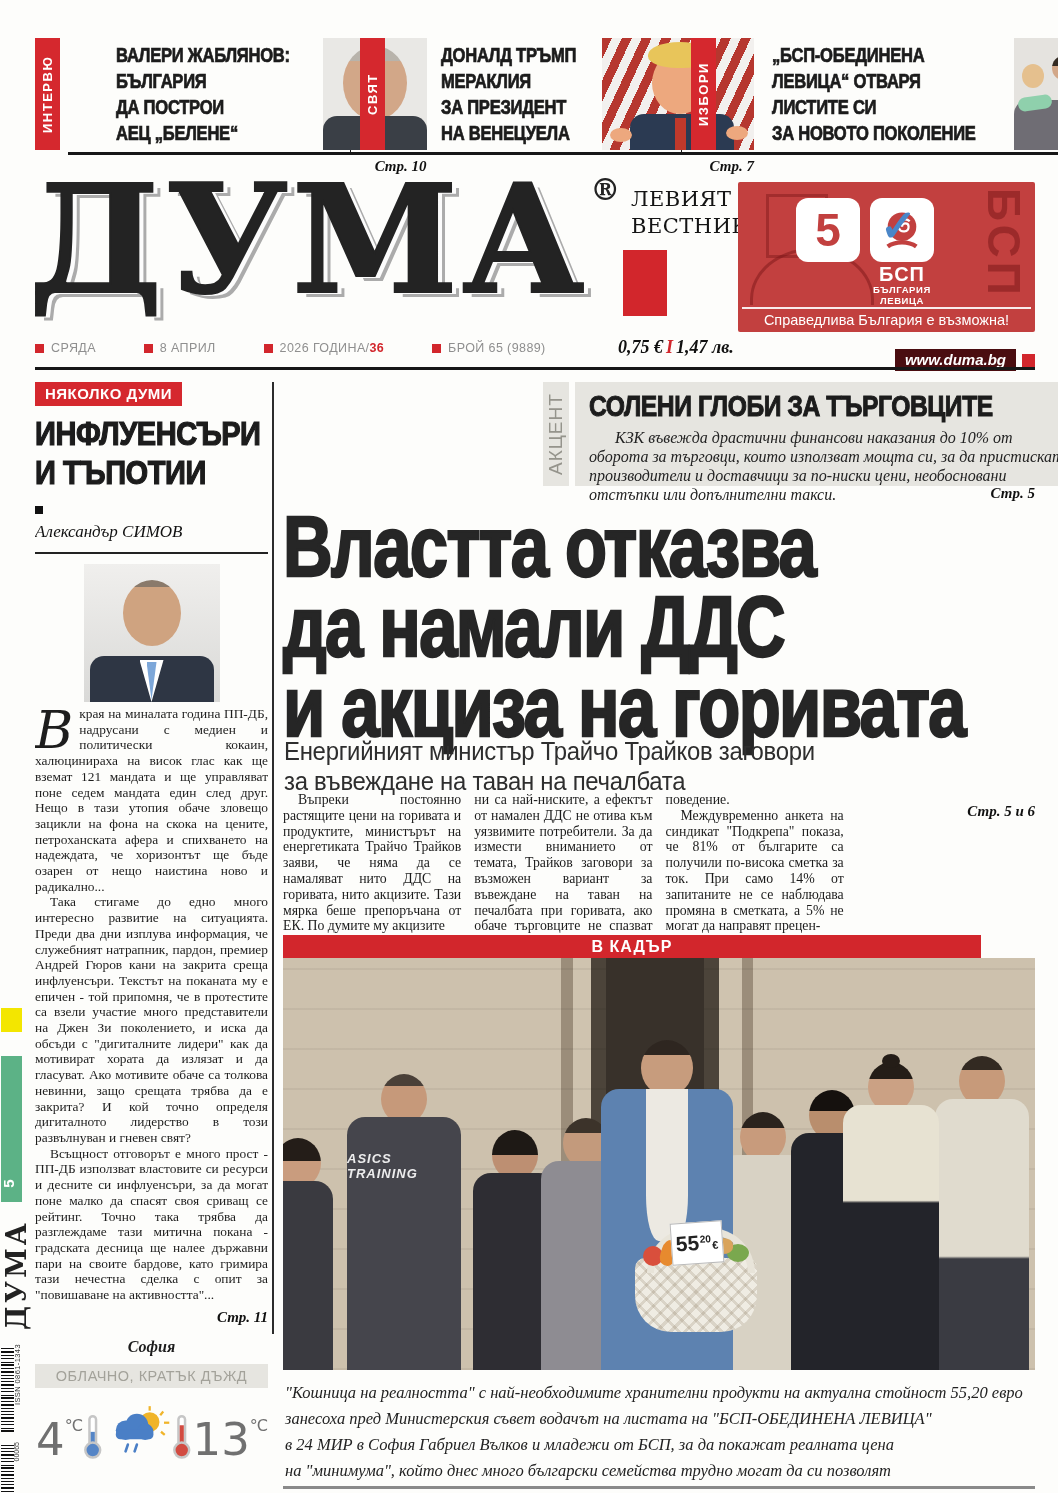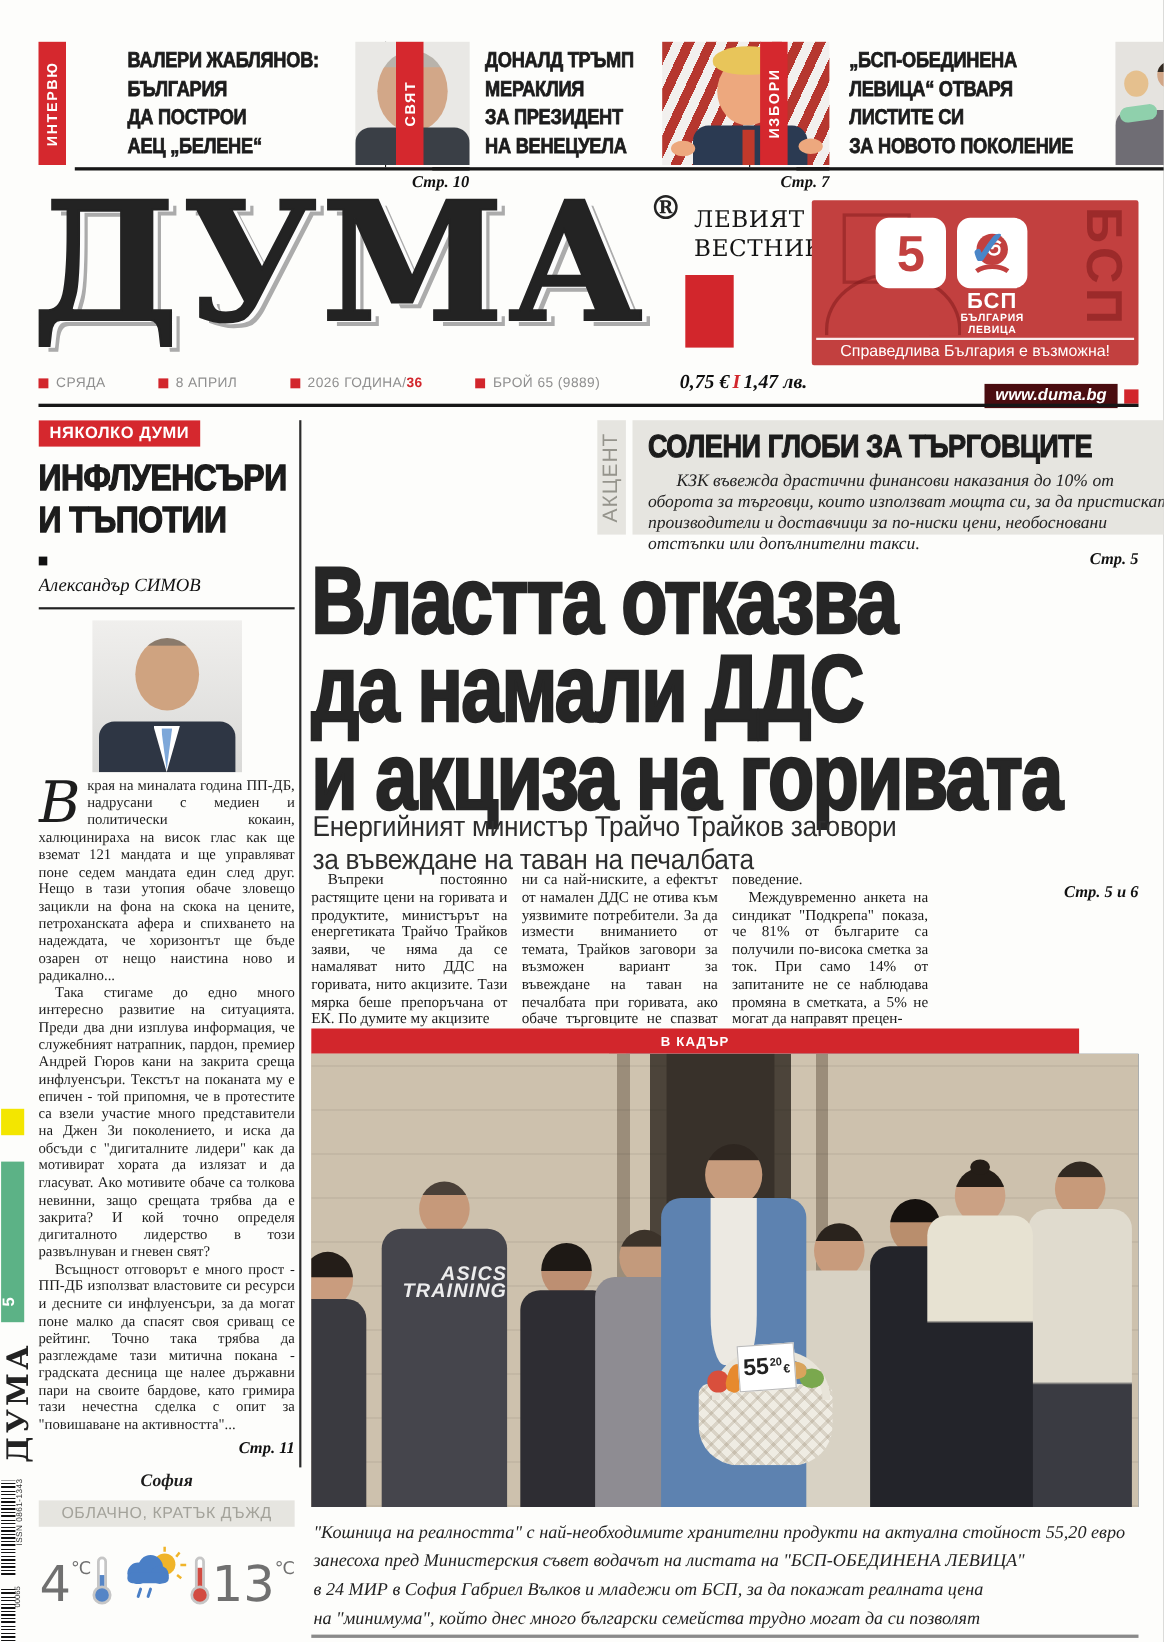--- a/index.html
+++ b/index.html
@@ -94,50 +94,50 @@
   .at-lines div.over{text-shadow:2px 0 0 #fff,-2px 0 0 #fff,0 2px 0 #fff,0 -2px 0 #fff,2px 2px 0 #fff;}
   .at-ref{position:absolute;right:2px;top:106px;}
 
   .accent{position:absolute;left:260px;top:4px;width:492px;}
   .accent-flex{display:flex;gap:6px;}
   .ac-label{width:26px;height:104px;background:#e6e5e0;color:#95948c;display:flex;align-items:center;justify-content:center;
             writing-mode:vertical-rl;transform:rotate(180deg);font-size:19px;letter-spacing:1px;}
   .ac-box{flex:1;background:#e6e5e0;height:104px;box-sizing:border-box;padding:8px 14px 0;}
   .ac-title{font-size:29px;font-weight:bold;letter-spacing:-.5px;white-space:nowrap;transform:scaleX(.85);transform-origin:left top;-webkit-text-stroke:1px #1a1a1a;}
   .ac-text{font-family:"Liberation Serif",serif;font-style:italic;font-size:16px;line-height:19px;margin-top:5px;text-indent:26px;color:#222;}
-  .ac-ref{position:absolute;right:0;top:116px;margin-left:24px;}
+  .ac-ref{position:absolute;right:0;top:100px;margin-left:24px;}
 
   .lead-h{position:absolute;left:0;top:128px;}
   .lead-h div{font-size:86px;font-weight:bold;line-height:80px;letter-spacing:-2px;white-space:nowrap;color:#262626;
               -webkit-text-stroke:2.4px #262626;transform:scaleX(.8);transform-origin:left top;}
   .lead-sub{position:absolute;left:1px;top:358px;}
   .lead-sub div{font-size:26px;line-height:30px;color:#2e2e2e;white-space:nowrap;letter-spacing:-.3px;
                 transform:scaleX(.92);transform-origin:left top;}
 
   .cols{position:absolute;left:0;top:414px;width:752px;height:146px;display:flex;gap:13px;}
   .col{flex:1;font-family:"Liberation Serif",serif;font-size:13.8px;line-height:15.8px;text-align:justify;color:#1b1b1b;}
   .col p{margin:0;}
   .col p.ind{text-indent:15px;}
   .col .colref{text-align:right;margin-top:12px;}
 
-  .vk-bar{position:absolute;left:0;top:557px;width:698px;height:23px;background:#d2262c;color:#fff;font-weight:bold;font-size:12px;
+  .vk-bar{position:absolute;left:0;top:557px;width:698px;height:23px;background:#d2262c;color:#fff;font-weight:bold;font-size:16px;
           display:flex;align-items:center;justify-content:center;letter-spacing:1px;}
 
   
   .photo{position:absolute;left:0;top:580px;width:752px;height:412px;overflow:hidden;
          background:linear-gradient(90deg,#cdc1ad 0 36%,#8f8170 36% 38%,#58708b 0 0),#cdc1ad;}
   .facade{position:absolute;inset:0;
           background:linear-gradient(90deg,#cdc1ad 0 37%,#9b8d7a 37% 38.5%,#cfc3af 38.5% 41%,#4c443a 41% 58%,#cfc3af 58% 61%,#9b8d7a 61% 62.5%,#cdc1ad 62.5% 100%);}
   .facade:after{content:"";position:absolute;inset:0;background:repeating-linear-gradient(0deg,rgba(0,0,0,.05) 0 2px,transparent 2px 40px);}
   .door{position:absolute;left:43%;top:0;width:13%;height:62%;background:#38312a;}
   .pp{position:absolute;bottom:0;display:flex;flex-direction:column;align-items:center;}
   .pp-h{width:46px;height:50px;border-radius:50%;flex:none;}
   .pp-b{width:100%;flex:1;border-radius:18px 18px 0 0;margin-top:-7px;position:relative;}
   .tee{position:absolute;left:34%;top:0;width:32%;height:54%;background:#ece9e2;border-radius:0 0 30% 30%;}
-  .tshirt-txt{position:absolute;left:0;right:0;top:34px;text-align:right;color:#fff;font-style:italic;font-weight:bold;font-size:18px;line-height:15px;letter-spacing:1px;opacity:.9;}
+  .tshirt-txt{position:absolute;left:0;right:0;top:34px;text-align:left;color:#fff;font-style:italic;font-weight:bold;font-size:13px;line-height:15px;letter-spacing:1px;opacity:.9;}
   .bun{position:absolute;left:50%;top:-8px;width:18px;height:14px;margin-left:-9px;border-radius:50%;background:#241d17;}
   .basket{position:absolute;left:352px;bottom:38px;width:122px;height:74px;z-index:6;background:#efece3;border-radius:10px 10px 36px 36px;
           background-image:repeating-linear-gradient(45deg,rgba(120,100,70,.18) 0 3px,transparent 3px 10px),
                            repeating-linear-gradient(-45deg,rgba(120,100,70,.18) 0 3px,transparent 3px 10px);}
   .b-handle{position:absolute;left:12px;top:-30px;width:94px;height:38px;border:7px solid #e8e4d9;border-bottom:none;border-radius:56px 56px 0 0;}
   .b-card{position:absolute;left:36px;top:-36px;width:50px;height:40px;background:#fff;border:1px solid #b9b9b9;transform:rotate(-4deg);
           display:flex;align-items:center;justify-content:center;font-weight:bold;color:#222;z-index:7;}
   .b-card .big{font-size:21px;}
   .b-card .sup{font-size:10px;margin:-8px 0 0 1px;}
   .b-card .cur{font-size:11px;margin:6px 0 0 1px;}

